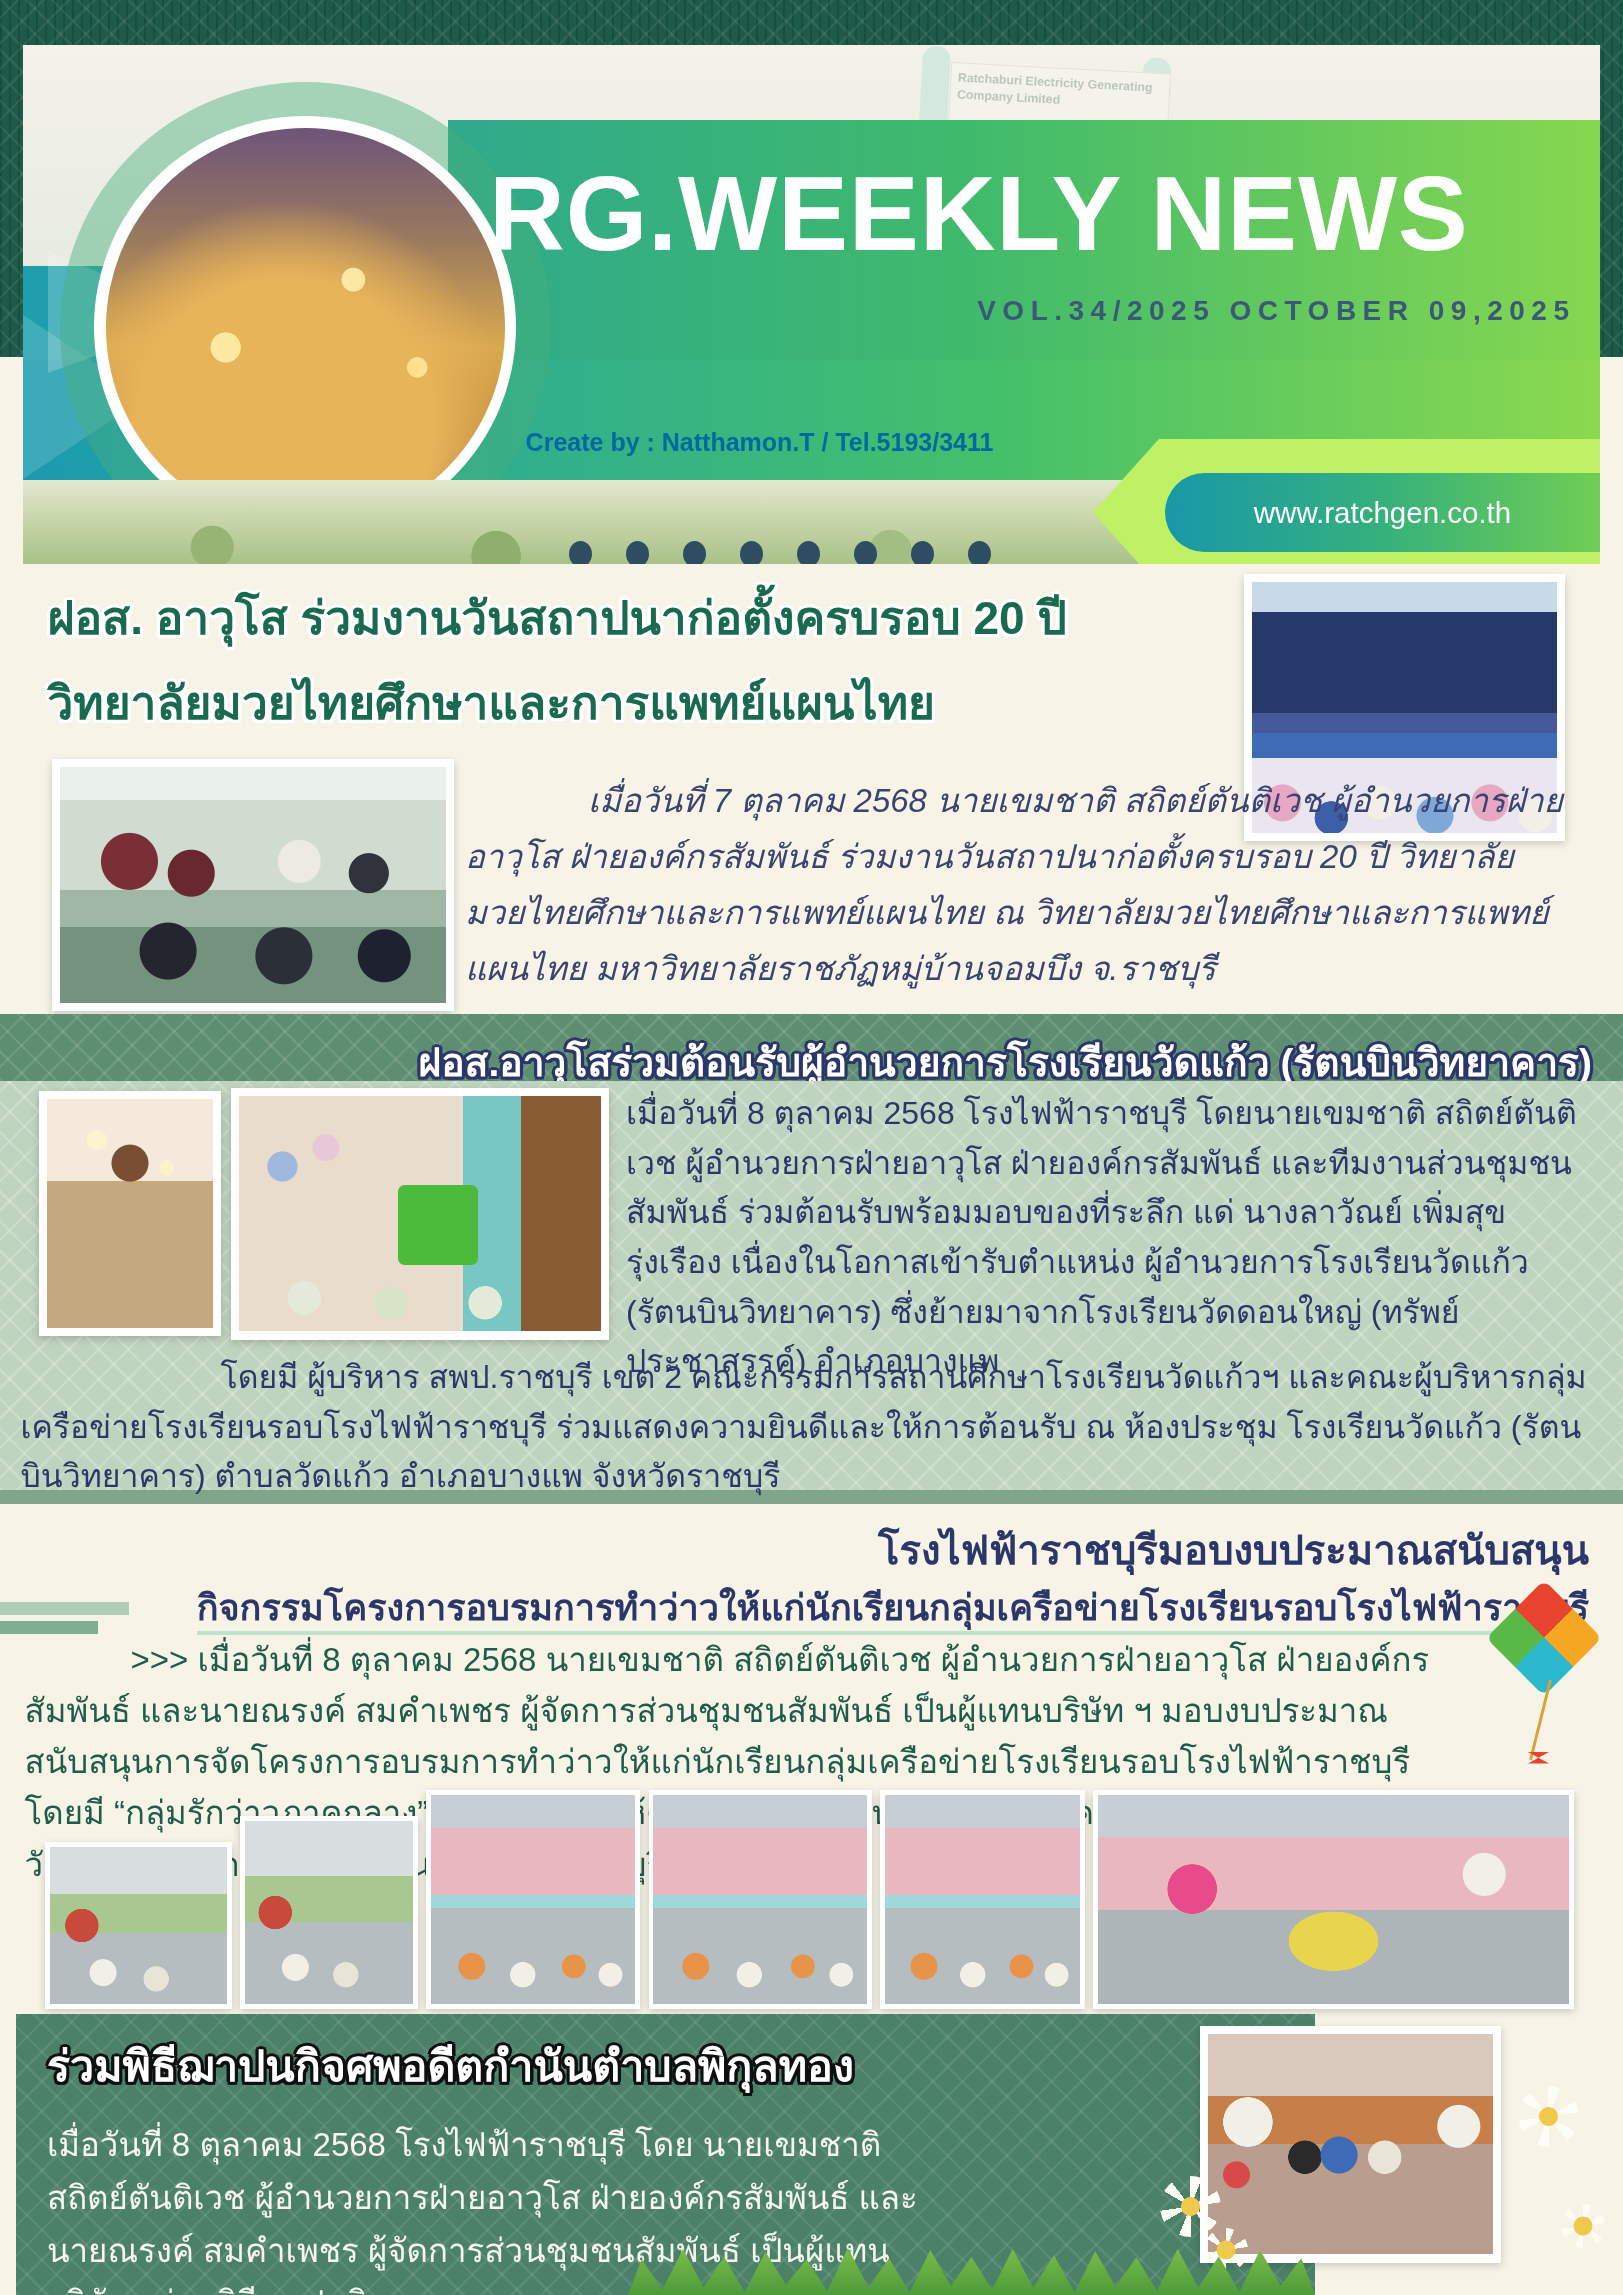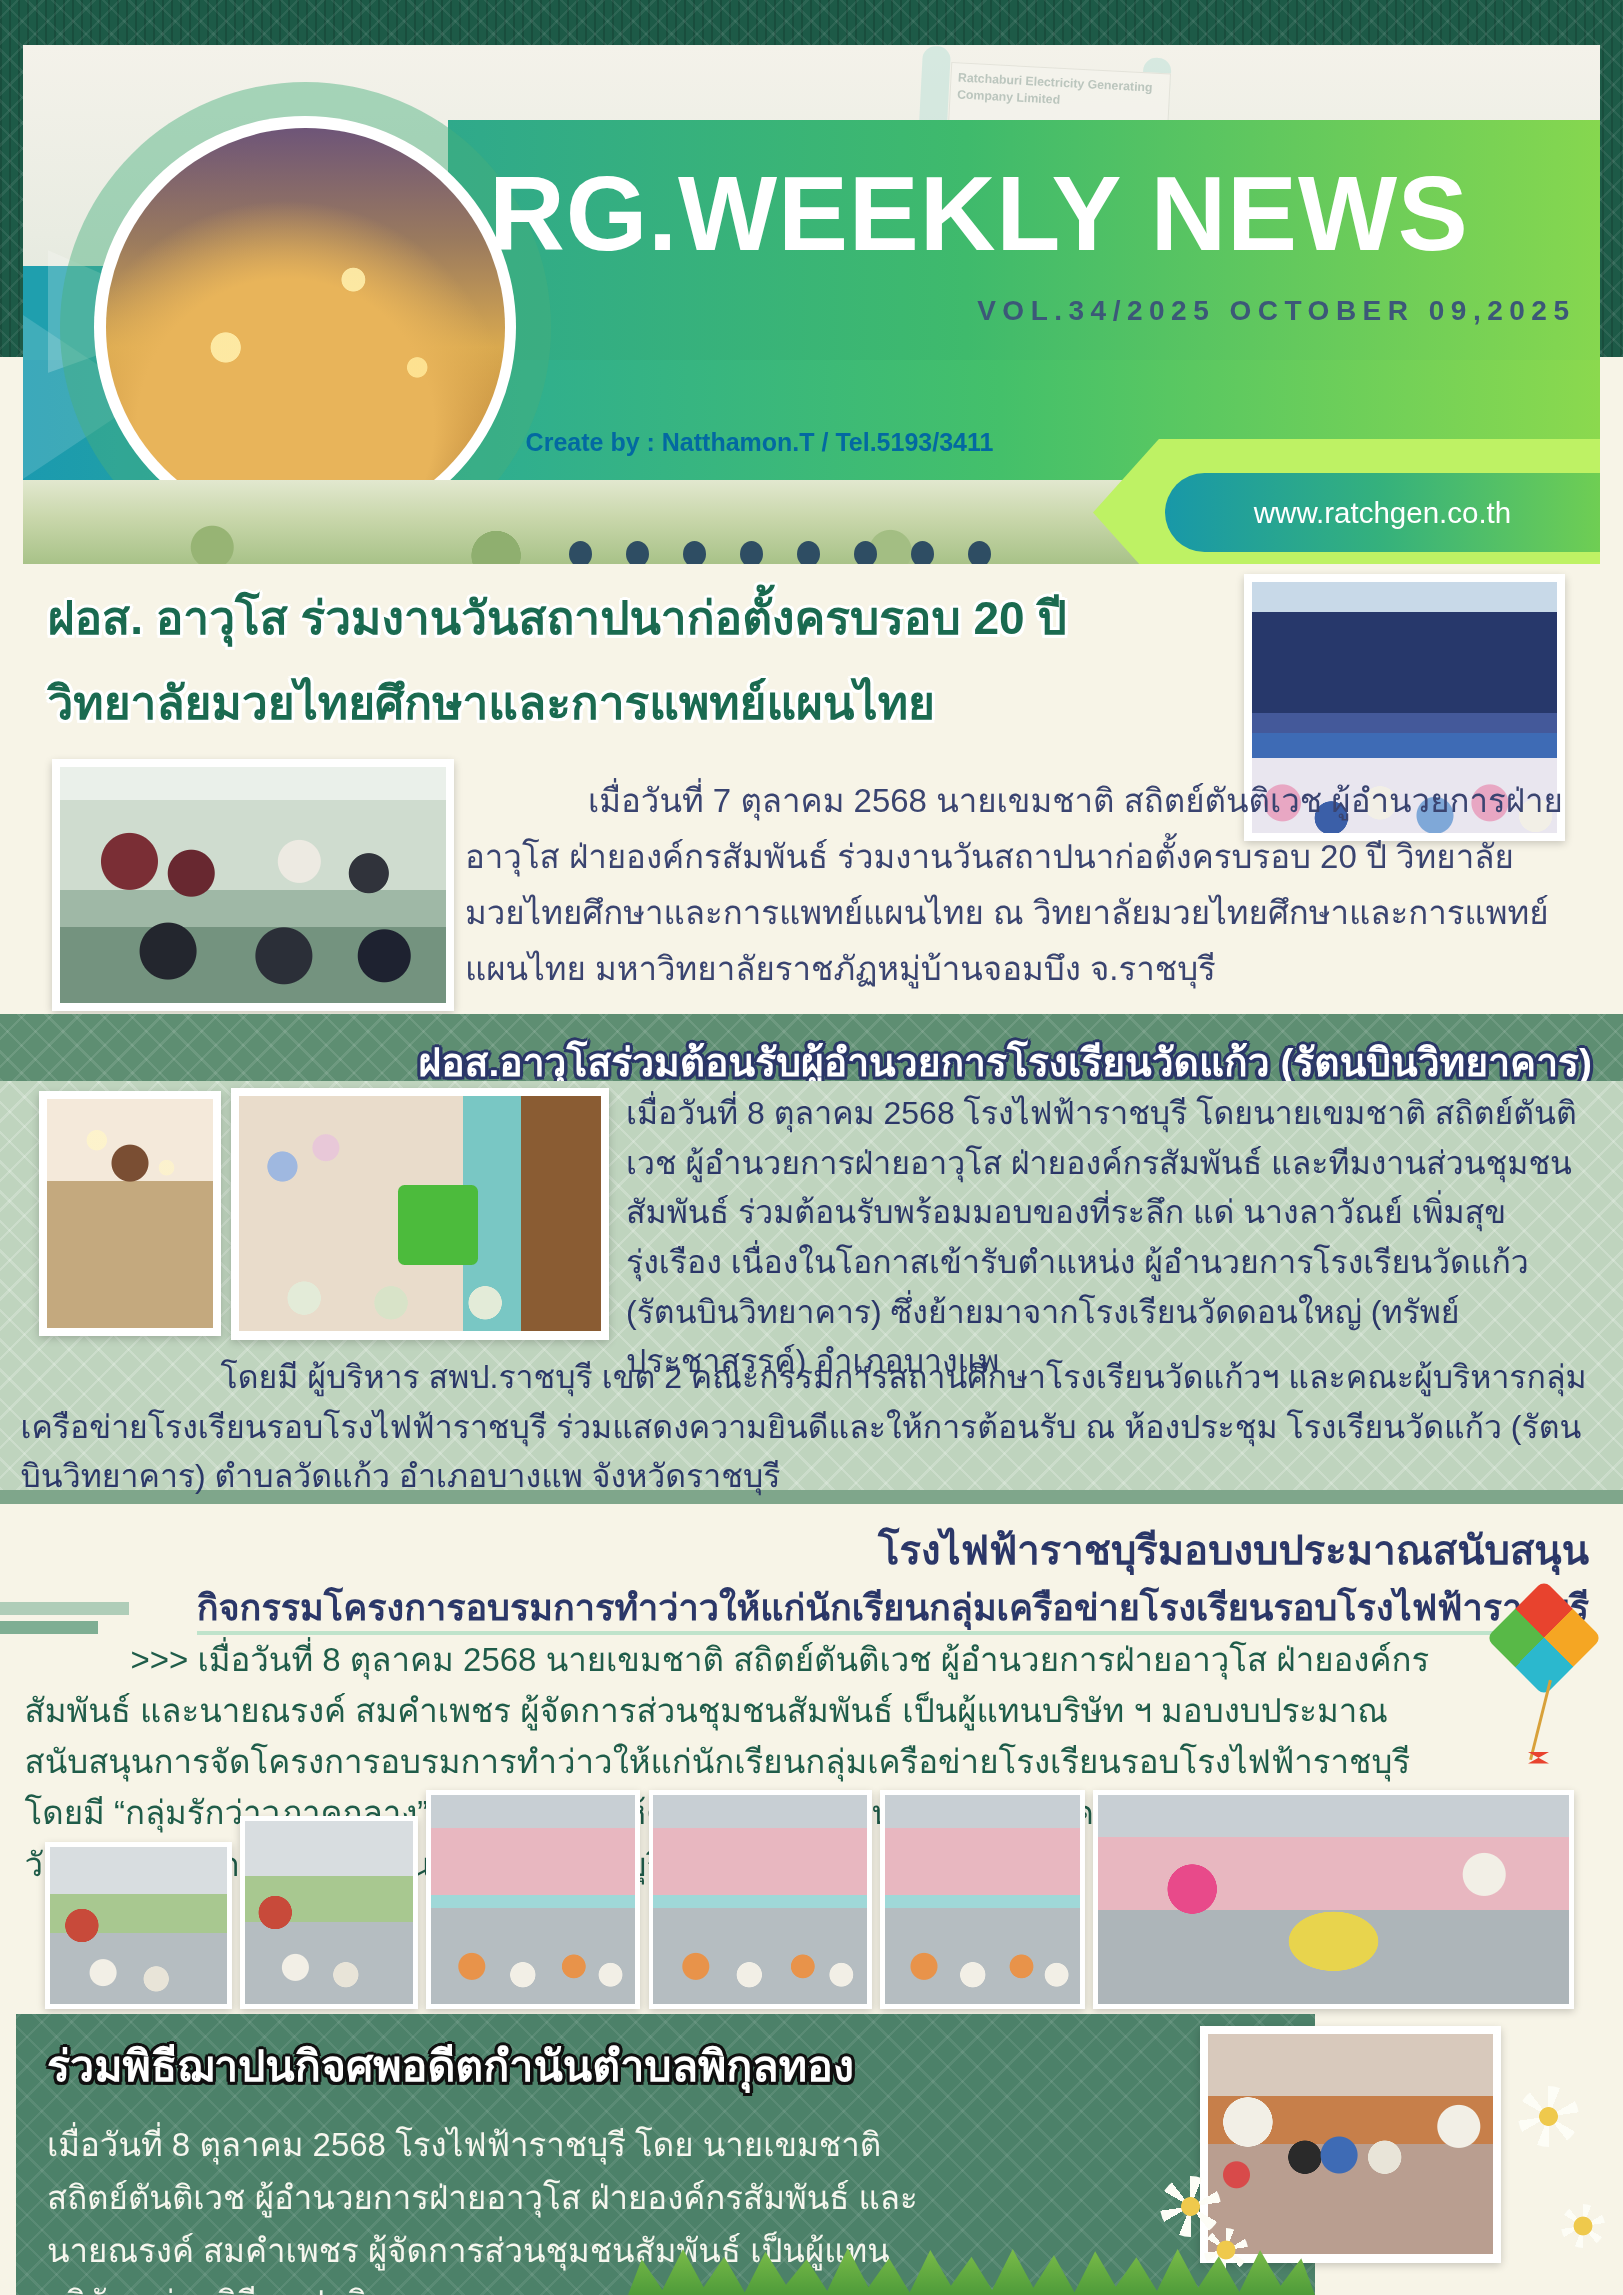--- a/index.html
+++ b/index.html
@@ -89,21 +89,21 @@
   .a1-photo-left{left:29px;top:195px;width:402px;height:252px;}
   .a1-photo-left .ph-img{background:
       radial-gradient(circle at 18% 40%, #7A2E35 0 28px, transparent 29px),
       radial-gradient(circle at 34% 45%, #682830 0 23px, transparent 24px),
       radial-gradient(circle at 62% 40%, #EDEAE2 0 21px, transparent 22px),
       radial-gradient(circle at 80% 45%, #30333B 0 19.6px, transparent 20.5px),
       radial-gradient(circle at 28% 78%, #23262E 0 28px, transparent 29px),
       radial-gradient(circle at 58% 80%, #2B2F38 0 28px, transparent 29px),
       radial-gradient(circle at 84% 80%, #1E2230 0 26px, transparent 27px),
       linear-gradient(180deg,#EAF0EA 0 14%,#CFDCCF 14% 52%,#9FB8A6 52% 68%,#74937F 68% 100%);}
-  .a1-body{position:absolute;left:442px;top:209px;width:1122px;color:#3A4470;font-size:33px;line-height:1.7;text-indent:123px;}
+  .a1-body{position:absolute;left:442px;top:209px;width:1122px;color:#3A4470;font-size:33px;line-height:1.7;text-indent:123px;font-style:italic;}
 
   
   .stroke-navy{text-shadow:-2.5px -2.5px 0 #2B3768,2.5px -2.5px 0 #2B3768,-2.5px 2.5px 0 #2B3768,2.5px 2.5px 0 #2B3768,0 -3.3px 0 #2B3768,0 3.3px 0 #2B3768,-3.3px 0 0 #2B3768,3.3px 0 0 #2B3768;}
   .a2-banner{position:absolute;left:0;top:1014px;width:1623px;height:67px;
     background-color:#5E8E72;
     background-image:
       repeating-linear-gradient(45deg, rgba(255,255,255,.10) 0 2.5px, transparent 2.5px 19.6px),
       repeating-linear-gradient(-45deg, rgba(255,255,255,.10) 0 2.5px, transparent 2.5px 19.6px);
     color:#fff;font-size:39px;font-weight:800;text-align:right;box-sizing:border-box;padding:17px 31px 0 0;white-space:nowrap;}
   .a2-box{position:absolute;left:0;top:1081px;width:1623px;height:409px;

